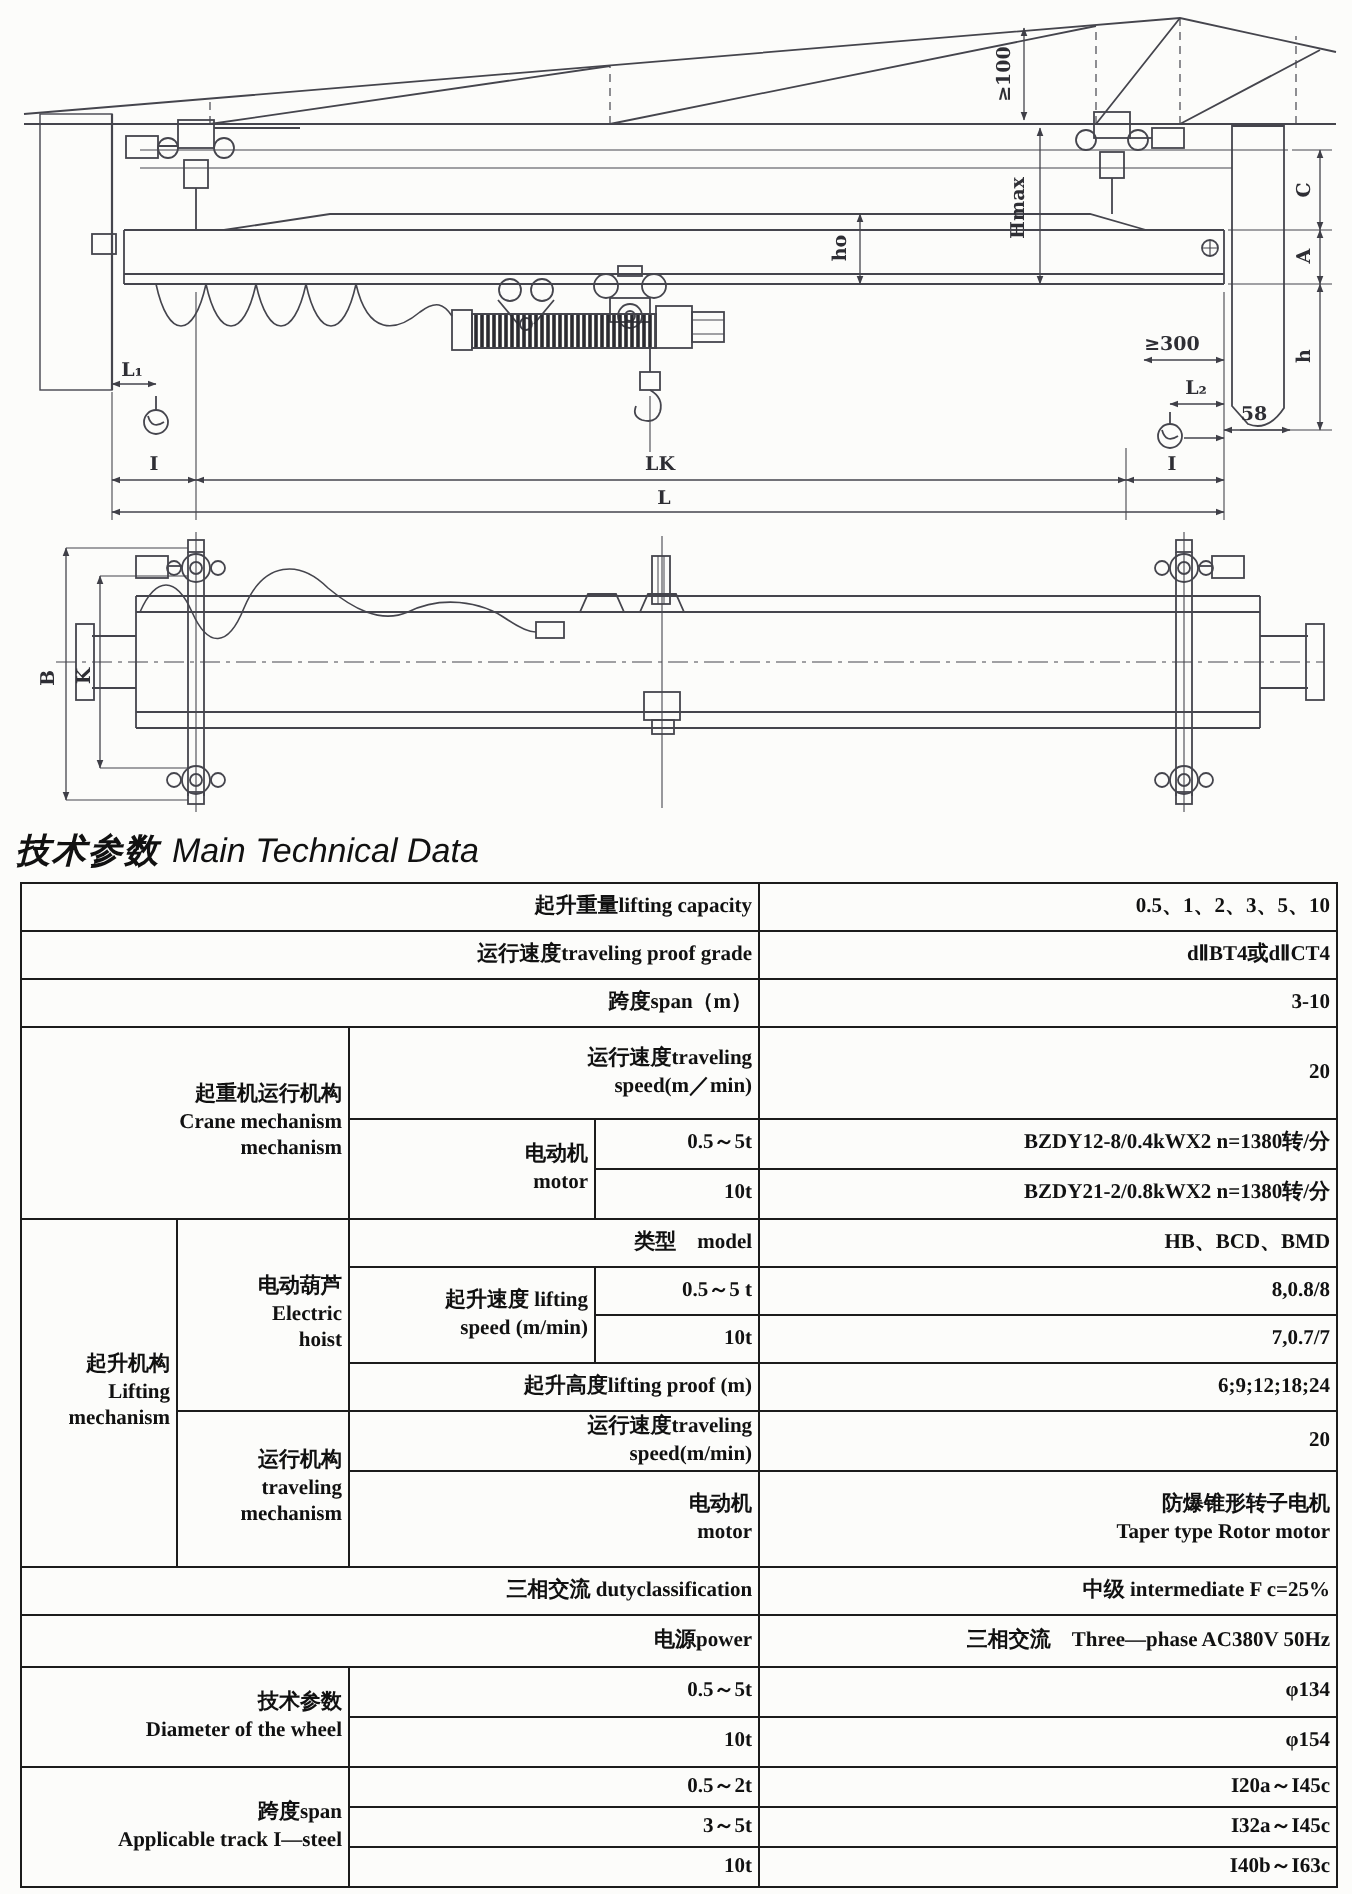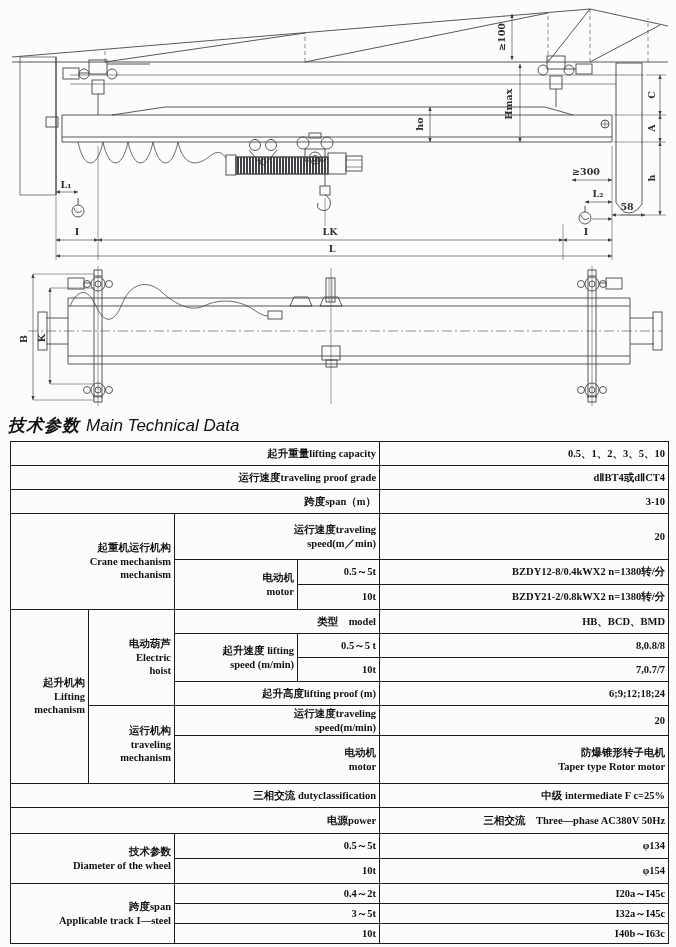--- a/index.html
+++ b/index.html
@@ -344,21 +344,21 @@
     <td>φ134</td>
   </tr>
   <tr style="height:25px">
     <td colspan="2">10t</td>
     <td>φ154</td>
   </tr>
 
   <tr style="height:20px">
     <td colspan="2" rowspan="3">跨度span
 Applicable track I—steel</td>
-    <td colspan="2">0.4～2t</td>
+    <td colspan="2">0.5～2t</td>
     <td>I20a～I45c</td>
   </tr>
   <tr style="height:20px">
     <td colspan="2">3～5t</td>
     <td>I32a～I45c</td>
   </tr>
   <tr style="height:20px">
     <td colspan="2">10t</td>
     <td>I40b～I63c</td>
   </tr>

